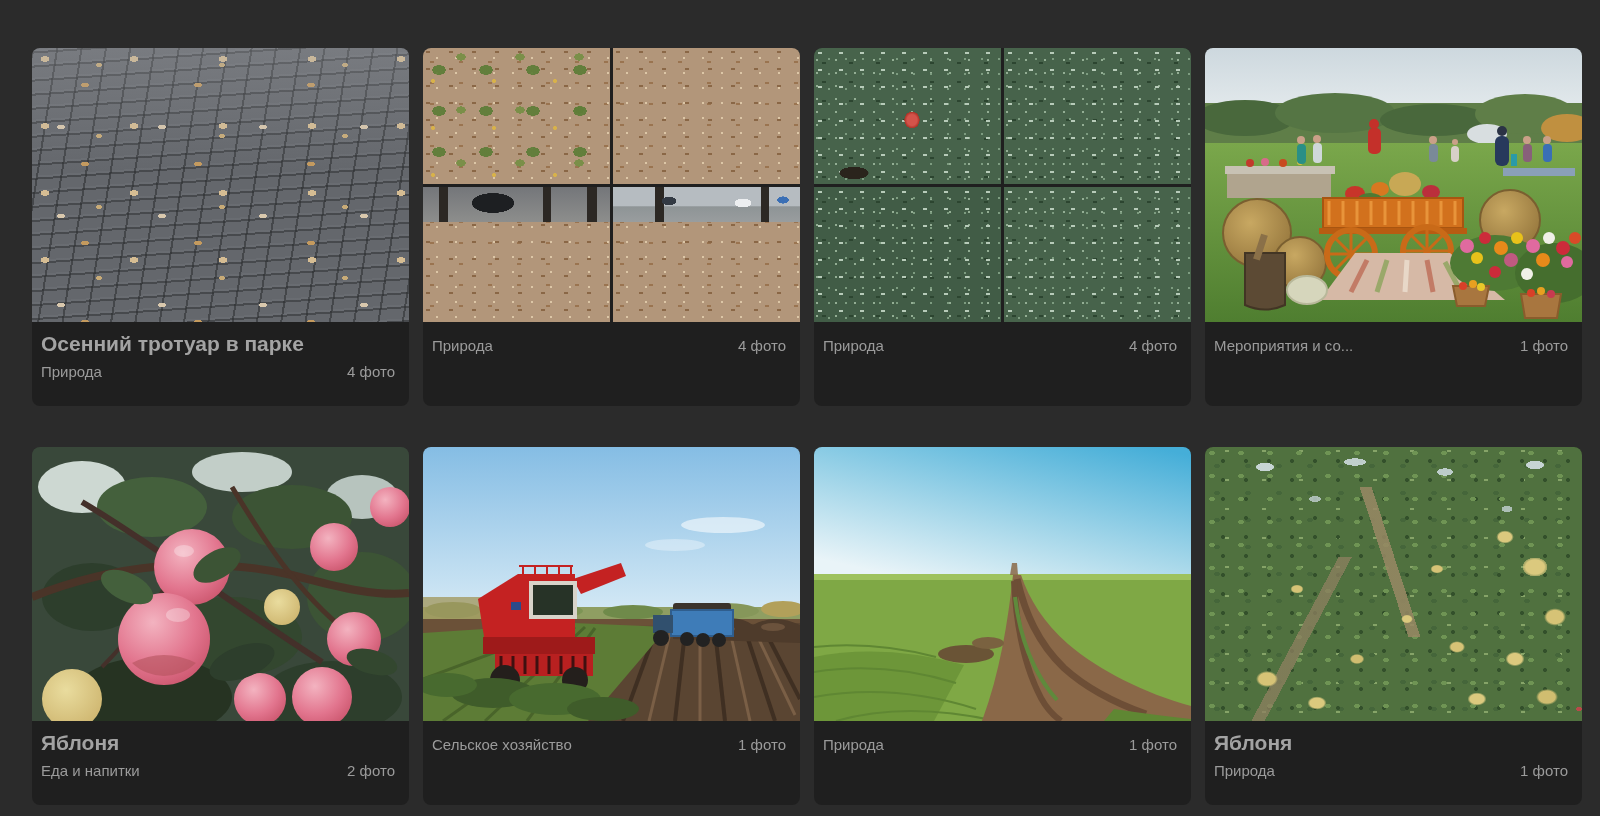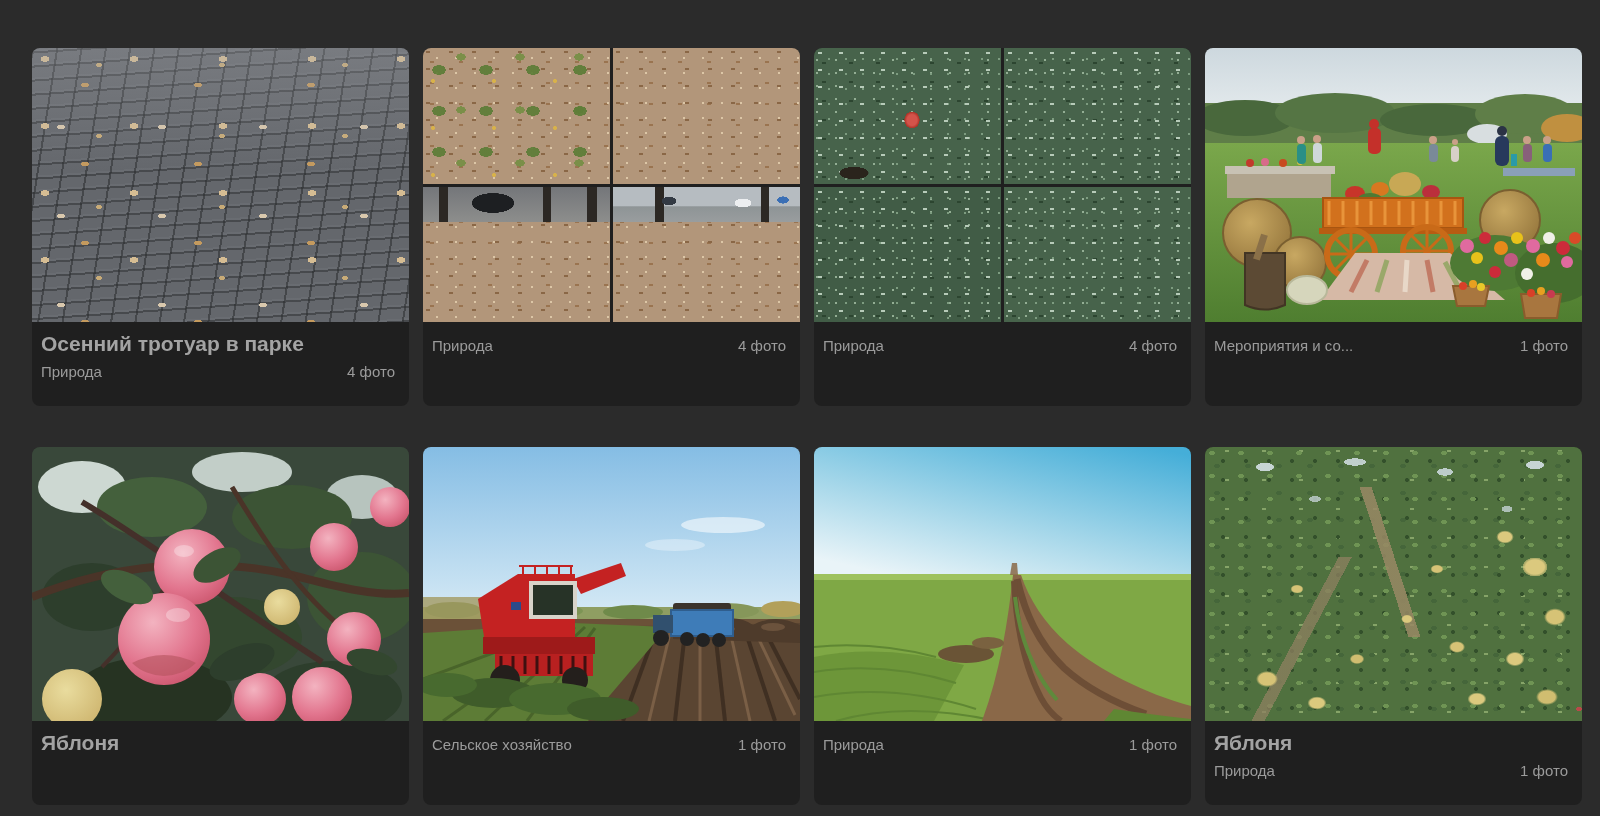--- a/index.html
+++ b/index.html
@@ -352,20 +352,24 @@
         <ellipse cx="146" cy="168" rx="12" ry="7" fill="#ffffff" opacity="0.30"></ellipse>
         <ellipse cx="152" cy="104" rx="10" ry="6" fill="#ffffff" opacity="0.30"></ellipse>
         <ellipse cx="185" cy="118" rx="26" ry="14" fill="#3c5435" transform="rotate(-30 185 118)"></ellipse>
         <ellipse cx="95" cy="140" rx="28" ry="14" fill="#44603c" transform="rotate(25 95 140)"></ellipse>
         <ellipse cx="210" cy="215" rx="34" ry="16" fill="#2d3e2c" transform="rotate(-20 210 215)"></ellipse>
         <ellipse cx="340" cy="215" rx="26" ry="12" fill="#33472f" transform="rotate(15 340 215)"></ellipse>
       </svg>
     </div>
     <div class="meta">
       <h3 class="title">Яблоня</h3>
+      <div class="sub">
+        <span>Еда и напитки</span>
+        <span>2 фото</span>
+      </div>
     </div>
   </article>
 
   <article class="card">
     <div class="thumb">
       <svg width="377" height="274" viewBox="0 0 377 274" preserveAspectRatio="none">
         <defs>
           <linearGradient id="skyH" x1="0" y1="0" x2="0" y2="1">
             <stop offset="0" stop-color="#85bde4"></stop>
               <stop offset="1" stop-color="#d8ebf6"></stop>

